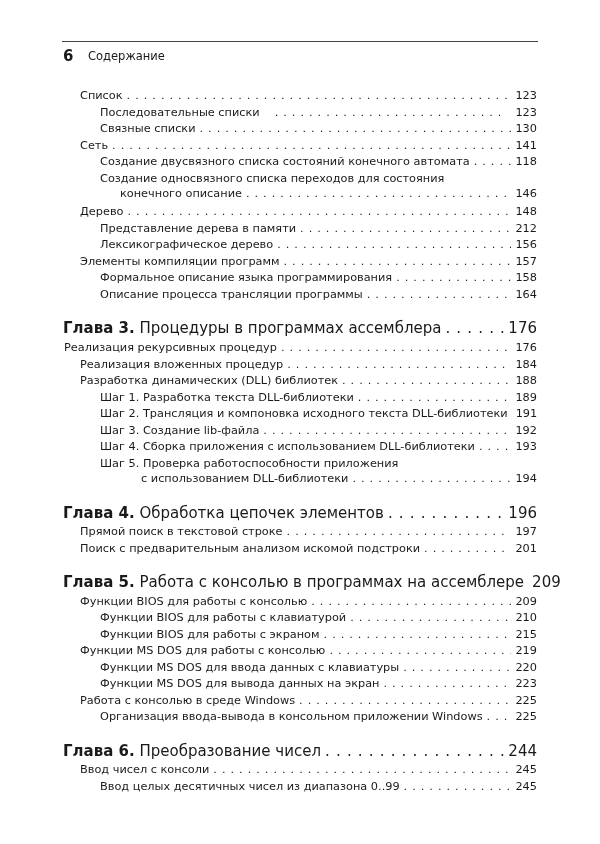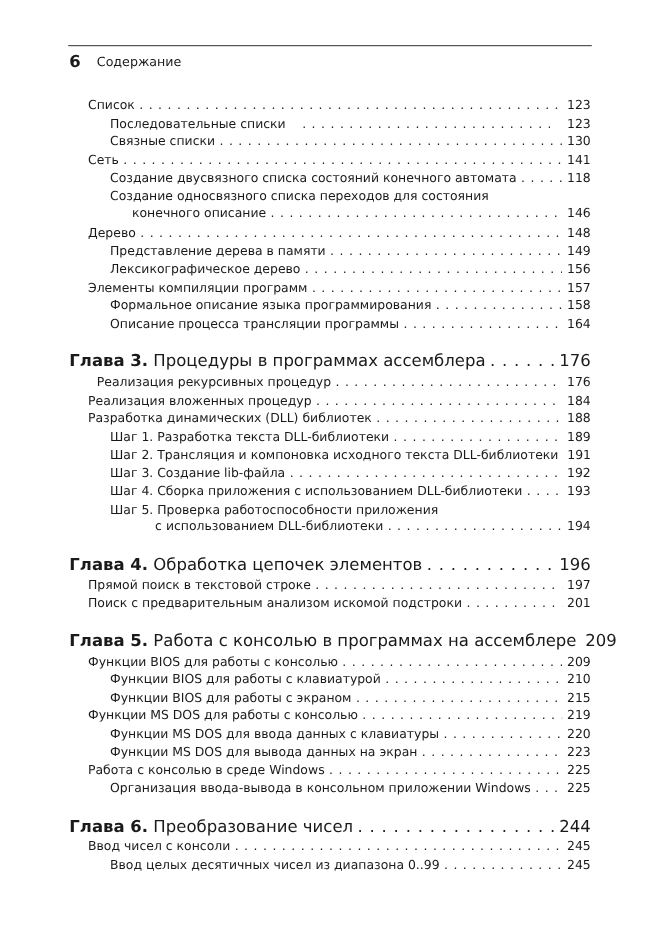--- a/index.html
+++ b/index.html
@@ -62,21 +62,21 @@
       <span class="page">146</span>
   </div>
   <div class="entry" style="left:80px; top:205px;">
     <span class="label">Дерево</span>
       <span class="dots"></span>
       <span class="page">148</span>
   </div>
   <div class="entry" style="left:100px; top:222px;">
     <span class="label">Представление дерева в памяти</span>
       <span class="dots"></span>
-      <span class="page">149</span>
+      <span class="page">212</span>
   </div>
   <div class="entry" style="left:100px; top:238px;">
     <span class="label">Лексикографическое дерево</span>
       <span class="dots"></span>
       <span class="page">156</span>
   </div>
   <div class="entry" style="left:80px; top:255px;">
     <span class="label">Элементы компиляции программ</span>
       <span class="dots"></span>
       <span class="page">157</span>
@@ -90,21 +90,21 @@
     <span class="label">Описание процесса трансляции программы</span>
       <span class="dots"></span>
       <span class="page">164</span>
   </div>
 
   <div class="entry chapter" style="left:63px; top:321px;">
     <span class="label"><span class="ch-num">Глава 3.</span> <span>Процедуры в программах ассемблера</span></span>
       <span class="dots"></span>
       <span class="page">176</span>
   </div>
-  <div class="entry" style="left:88px; top:341px;justify-content:flex-end;">
+  <div class="entry" style="left:64px; top:341px;justify-content:flex-end;">
     <span class="label">Реализация рекурсивных процедур</span>
       <span class="dots"></span>
       <span class="page">176</span>
   </div>
   <div class="entry" style="left:80px; top:358px;">
     <span class="label">Реализация вложенных процедур</span>
       <span class="dots"></span>
       <span class="page">184</span>
   </div>
   <div class="entry" style="left:80px; top:374px;">

